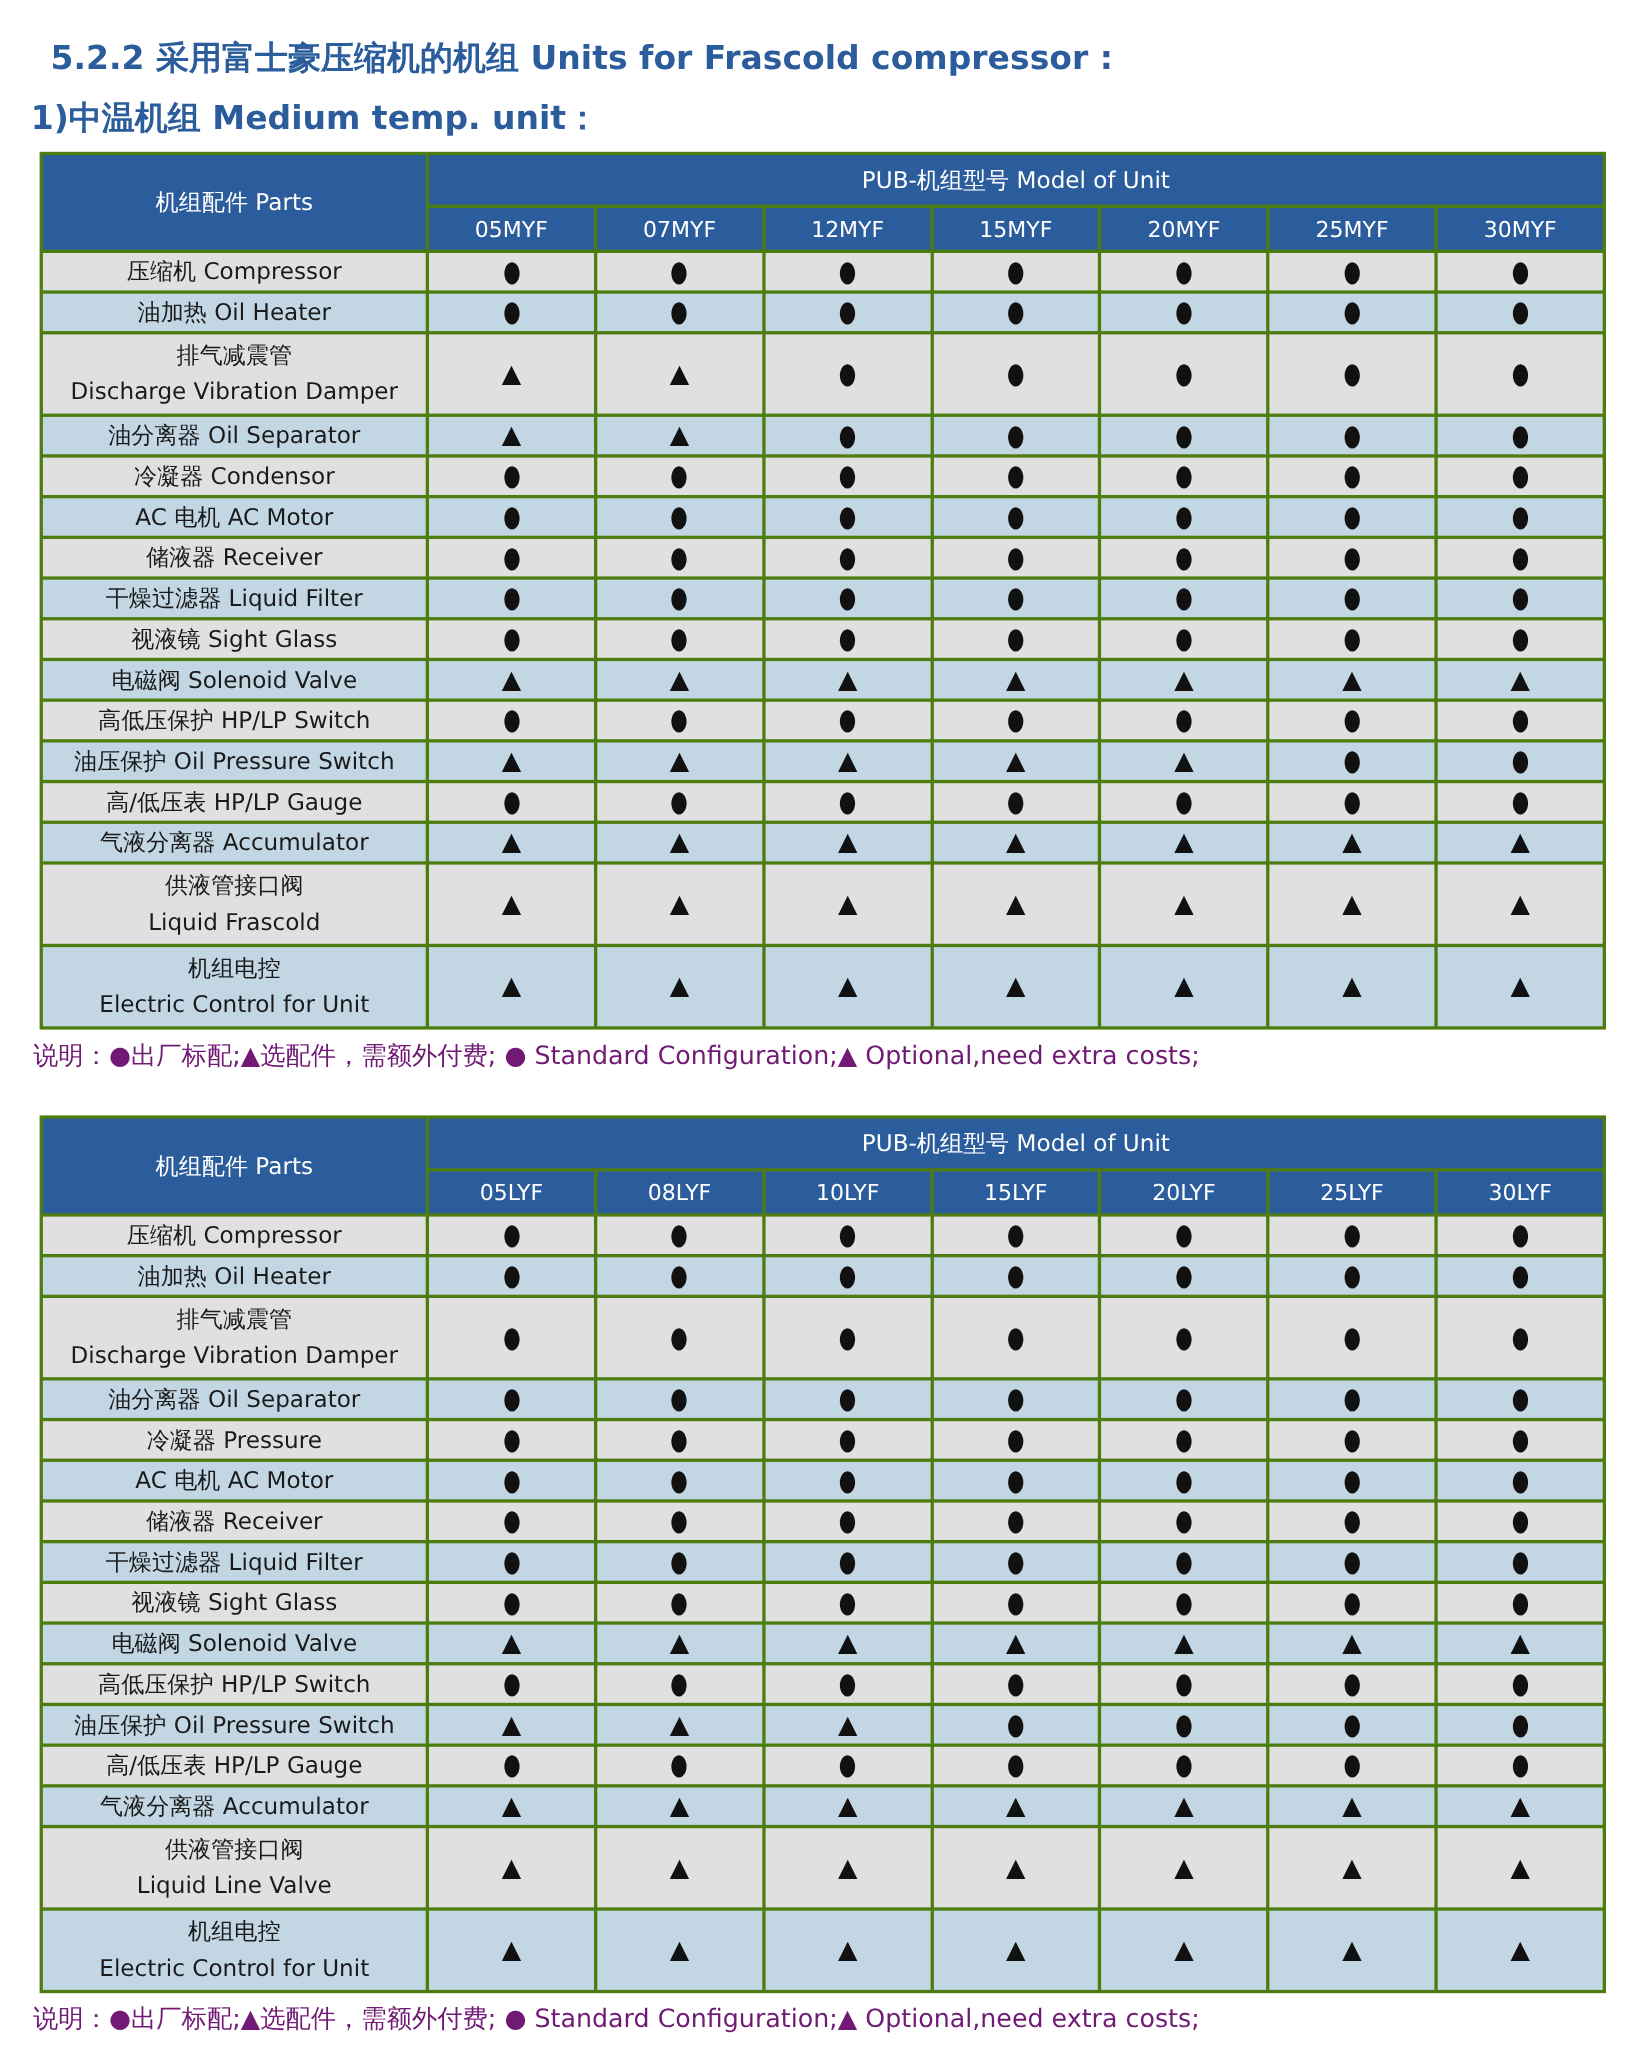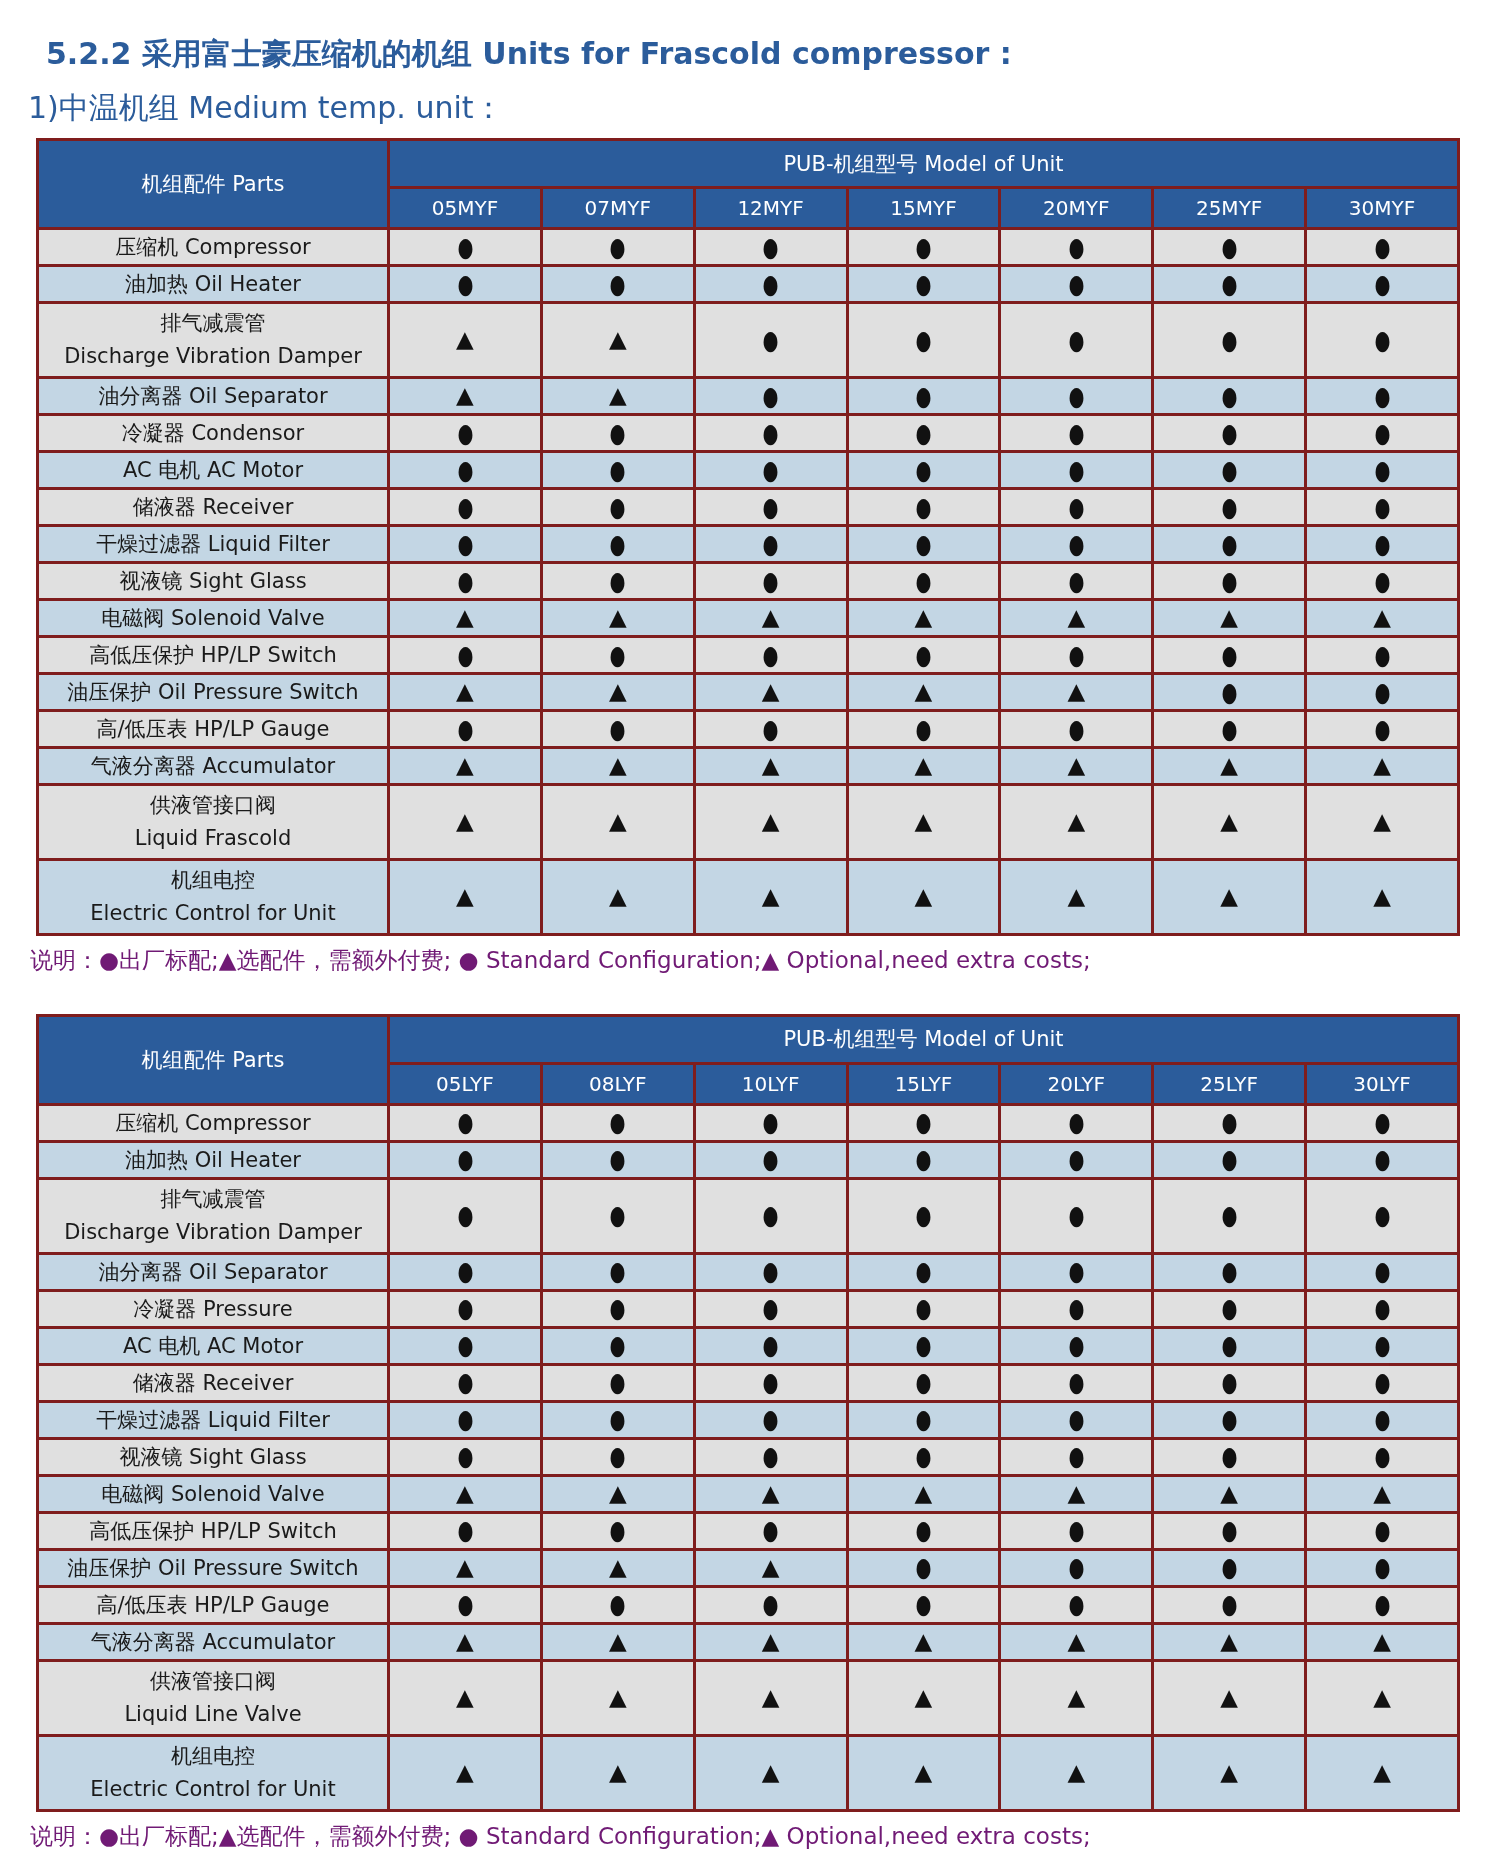--- a/index.html
+++ b/index.html
@@ -7,27 +7,27 @@
     width:1498px;height:1874px;
     font-family:"DejaVu Sans","Liberation Sans",sans-serif;
     color:#111111;
     -webkit-font-smoothing:antialiased;
   }
   .content{padding:18px 34px 0 28px;}
   .doc-title{
     margin:18px;color:#2b5c9b;font-size:30px;font-weight:700;line-height:1.2;
   }
   .sub-title{
-    margin:16px 0 12px 0;color:#2b5c9b;font-size:30px;font-weight:400;line-height:1.2;
+    margin:16px 0 12px 0;color:#2b5c9b;font-size:30px;font-weight:700;line-height:1.2;
   }
   section.low-temp{margin-top:38px;}
   table.parts-table{
     width:1424px;margin-left:8px;
     border-collapse:separate;border-spacing:3px;
-    table-layout:fixed;background:#7f1d1d;
+    table-layout:fixed;background:#4d7c0f;
   }
   col.col-parts{width:348px;}
   .parts-table th{
     background:#2b5c9b;color:#ffffff;font-weight:400;
     text-align:center;vertical-align:middle;padding:0;
   }
   th.pub-head{height:45px;font-size:21px;}
   th.model-head{height:38px;font-size:20px;}
   th.parts-head{font-size:21px;}
   .parts-table td{

